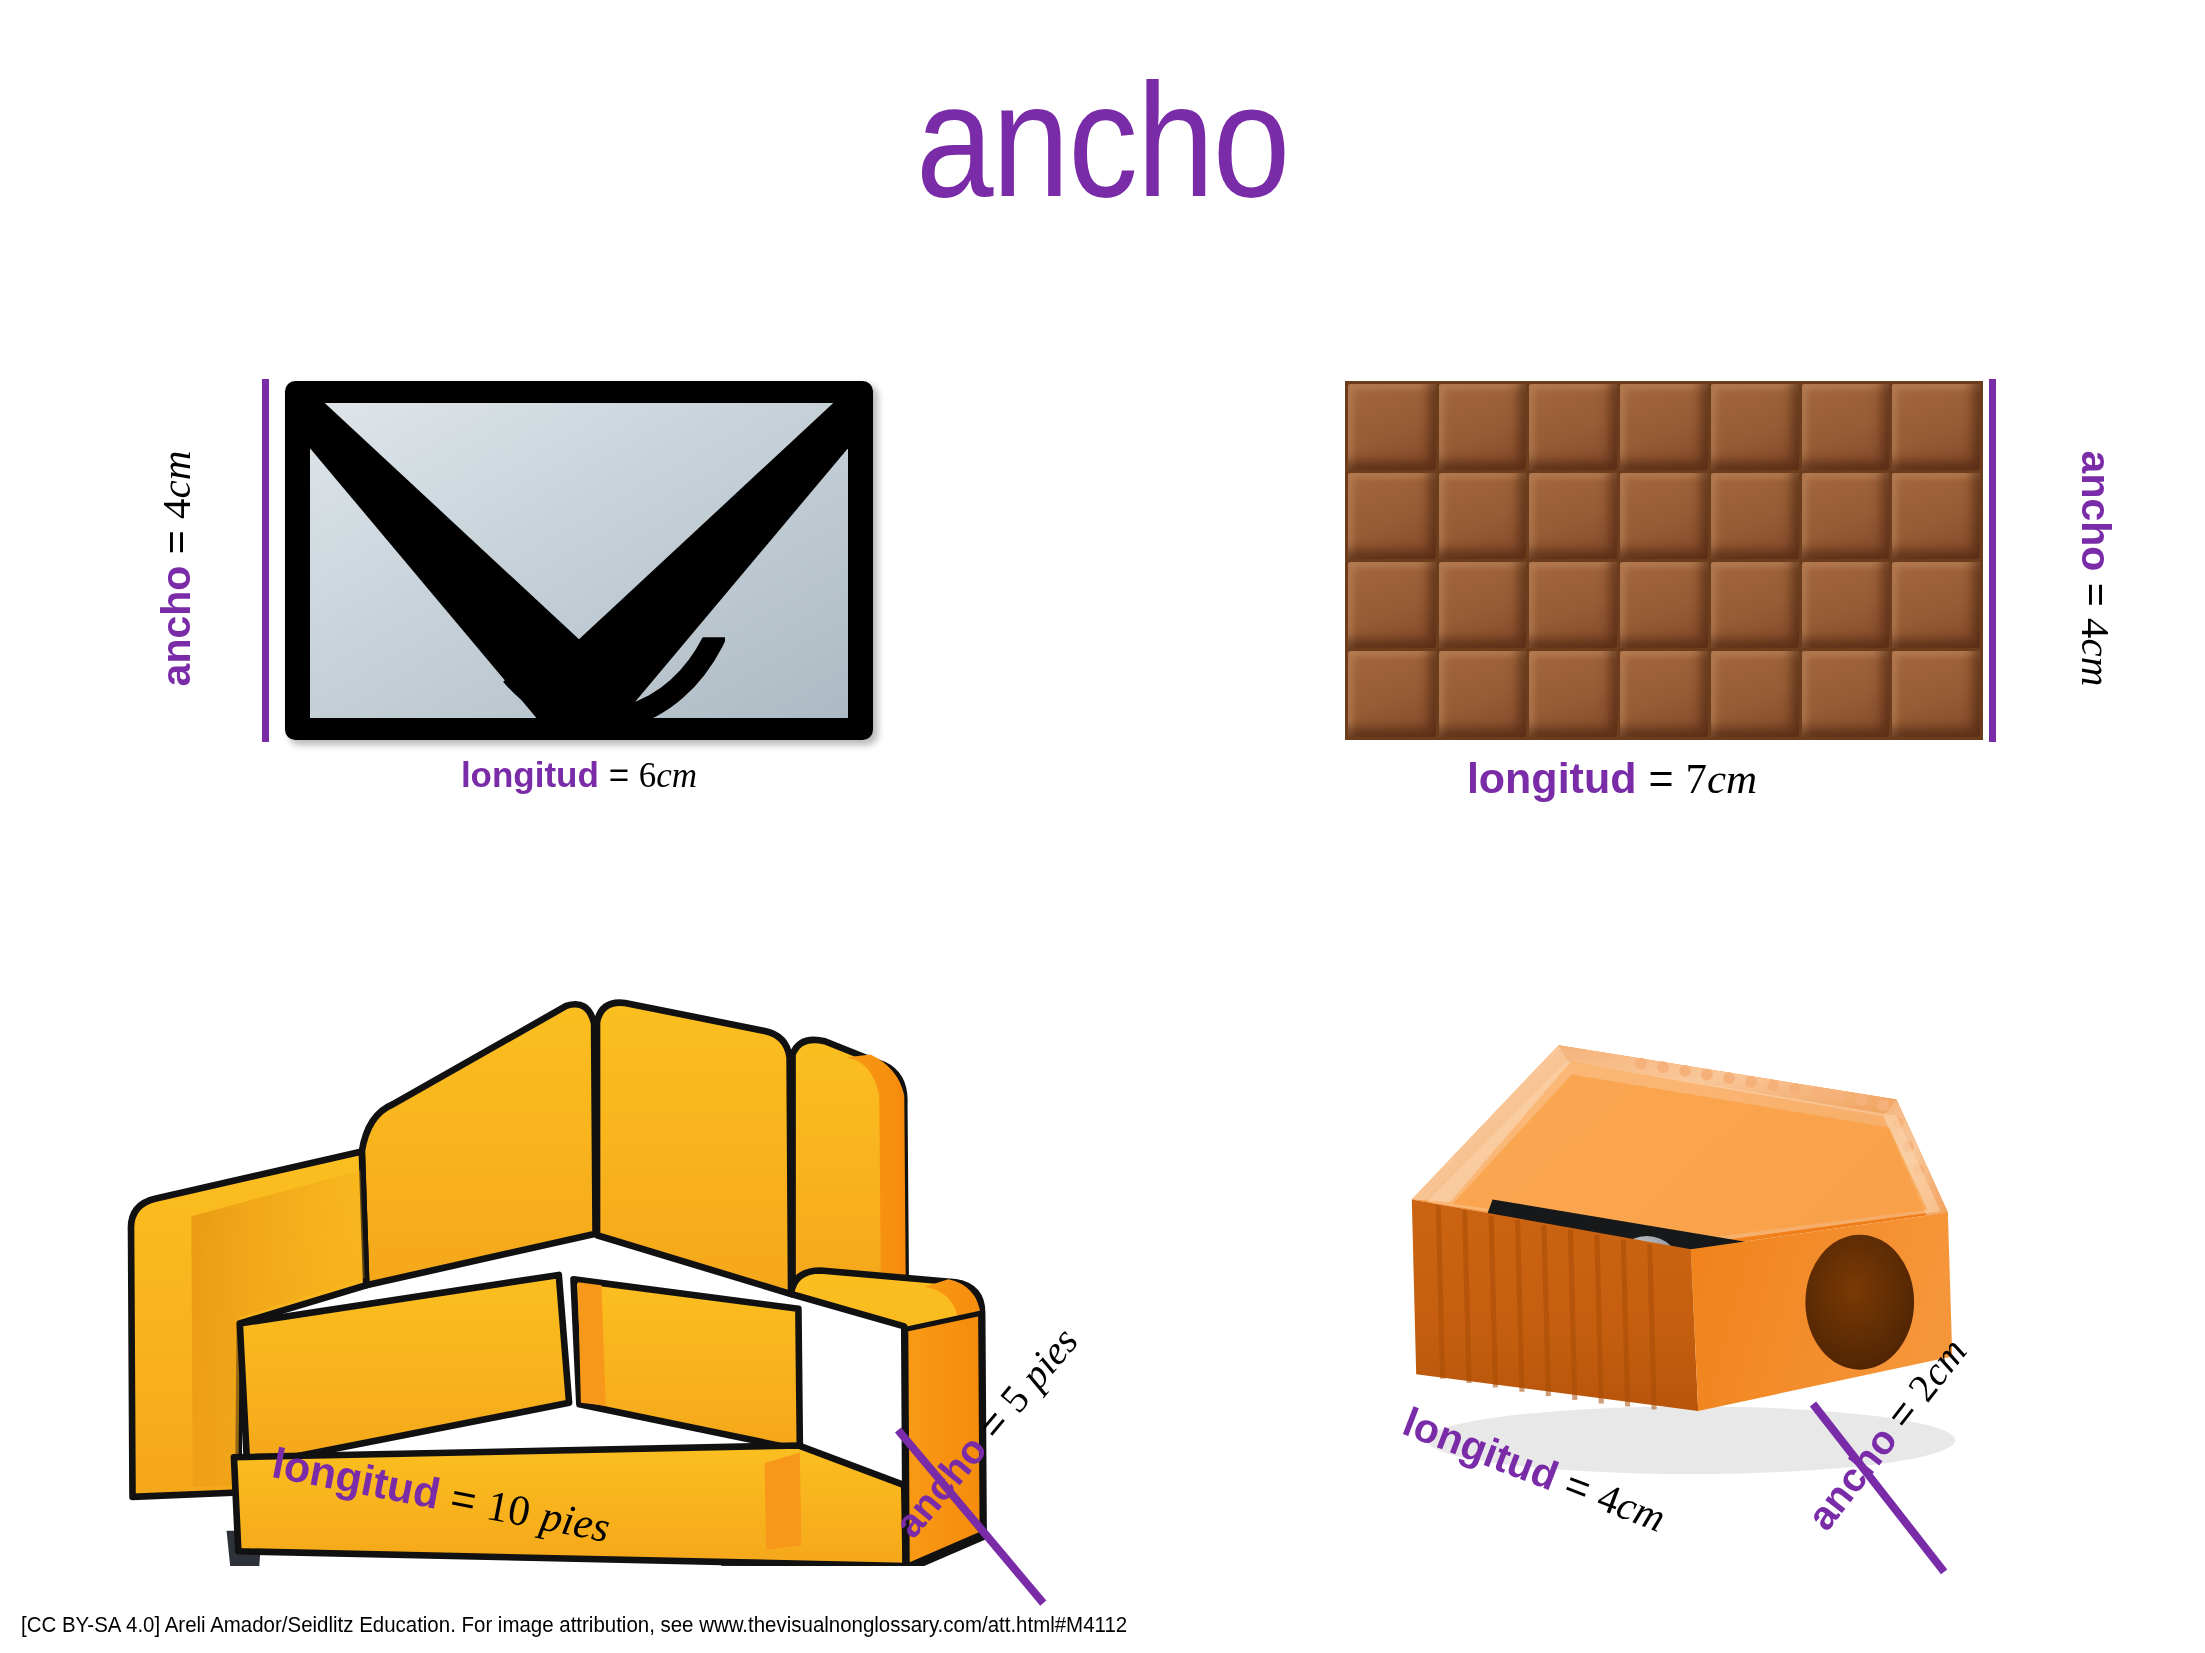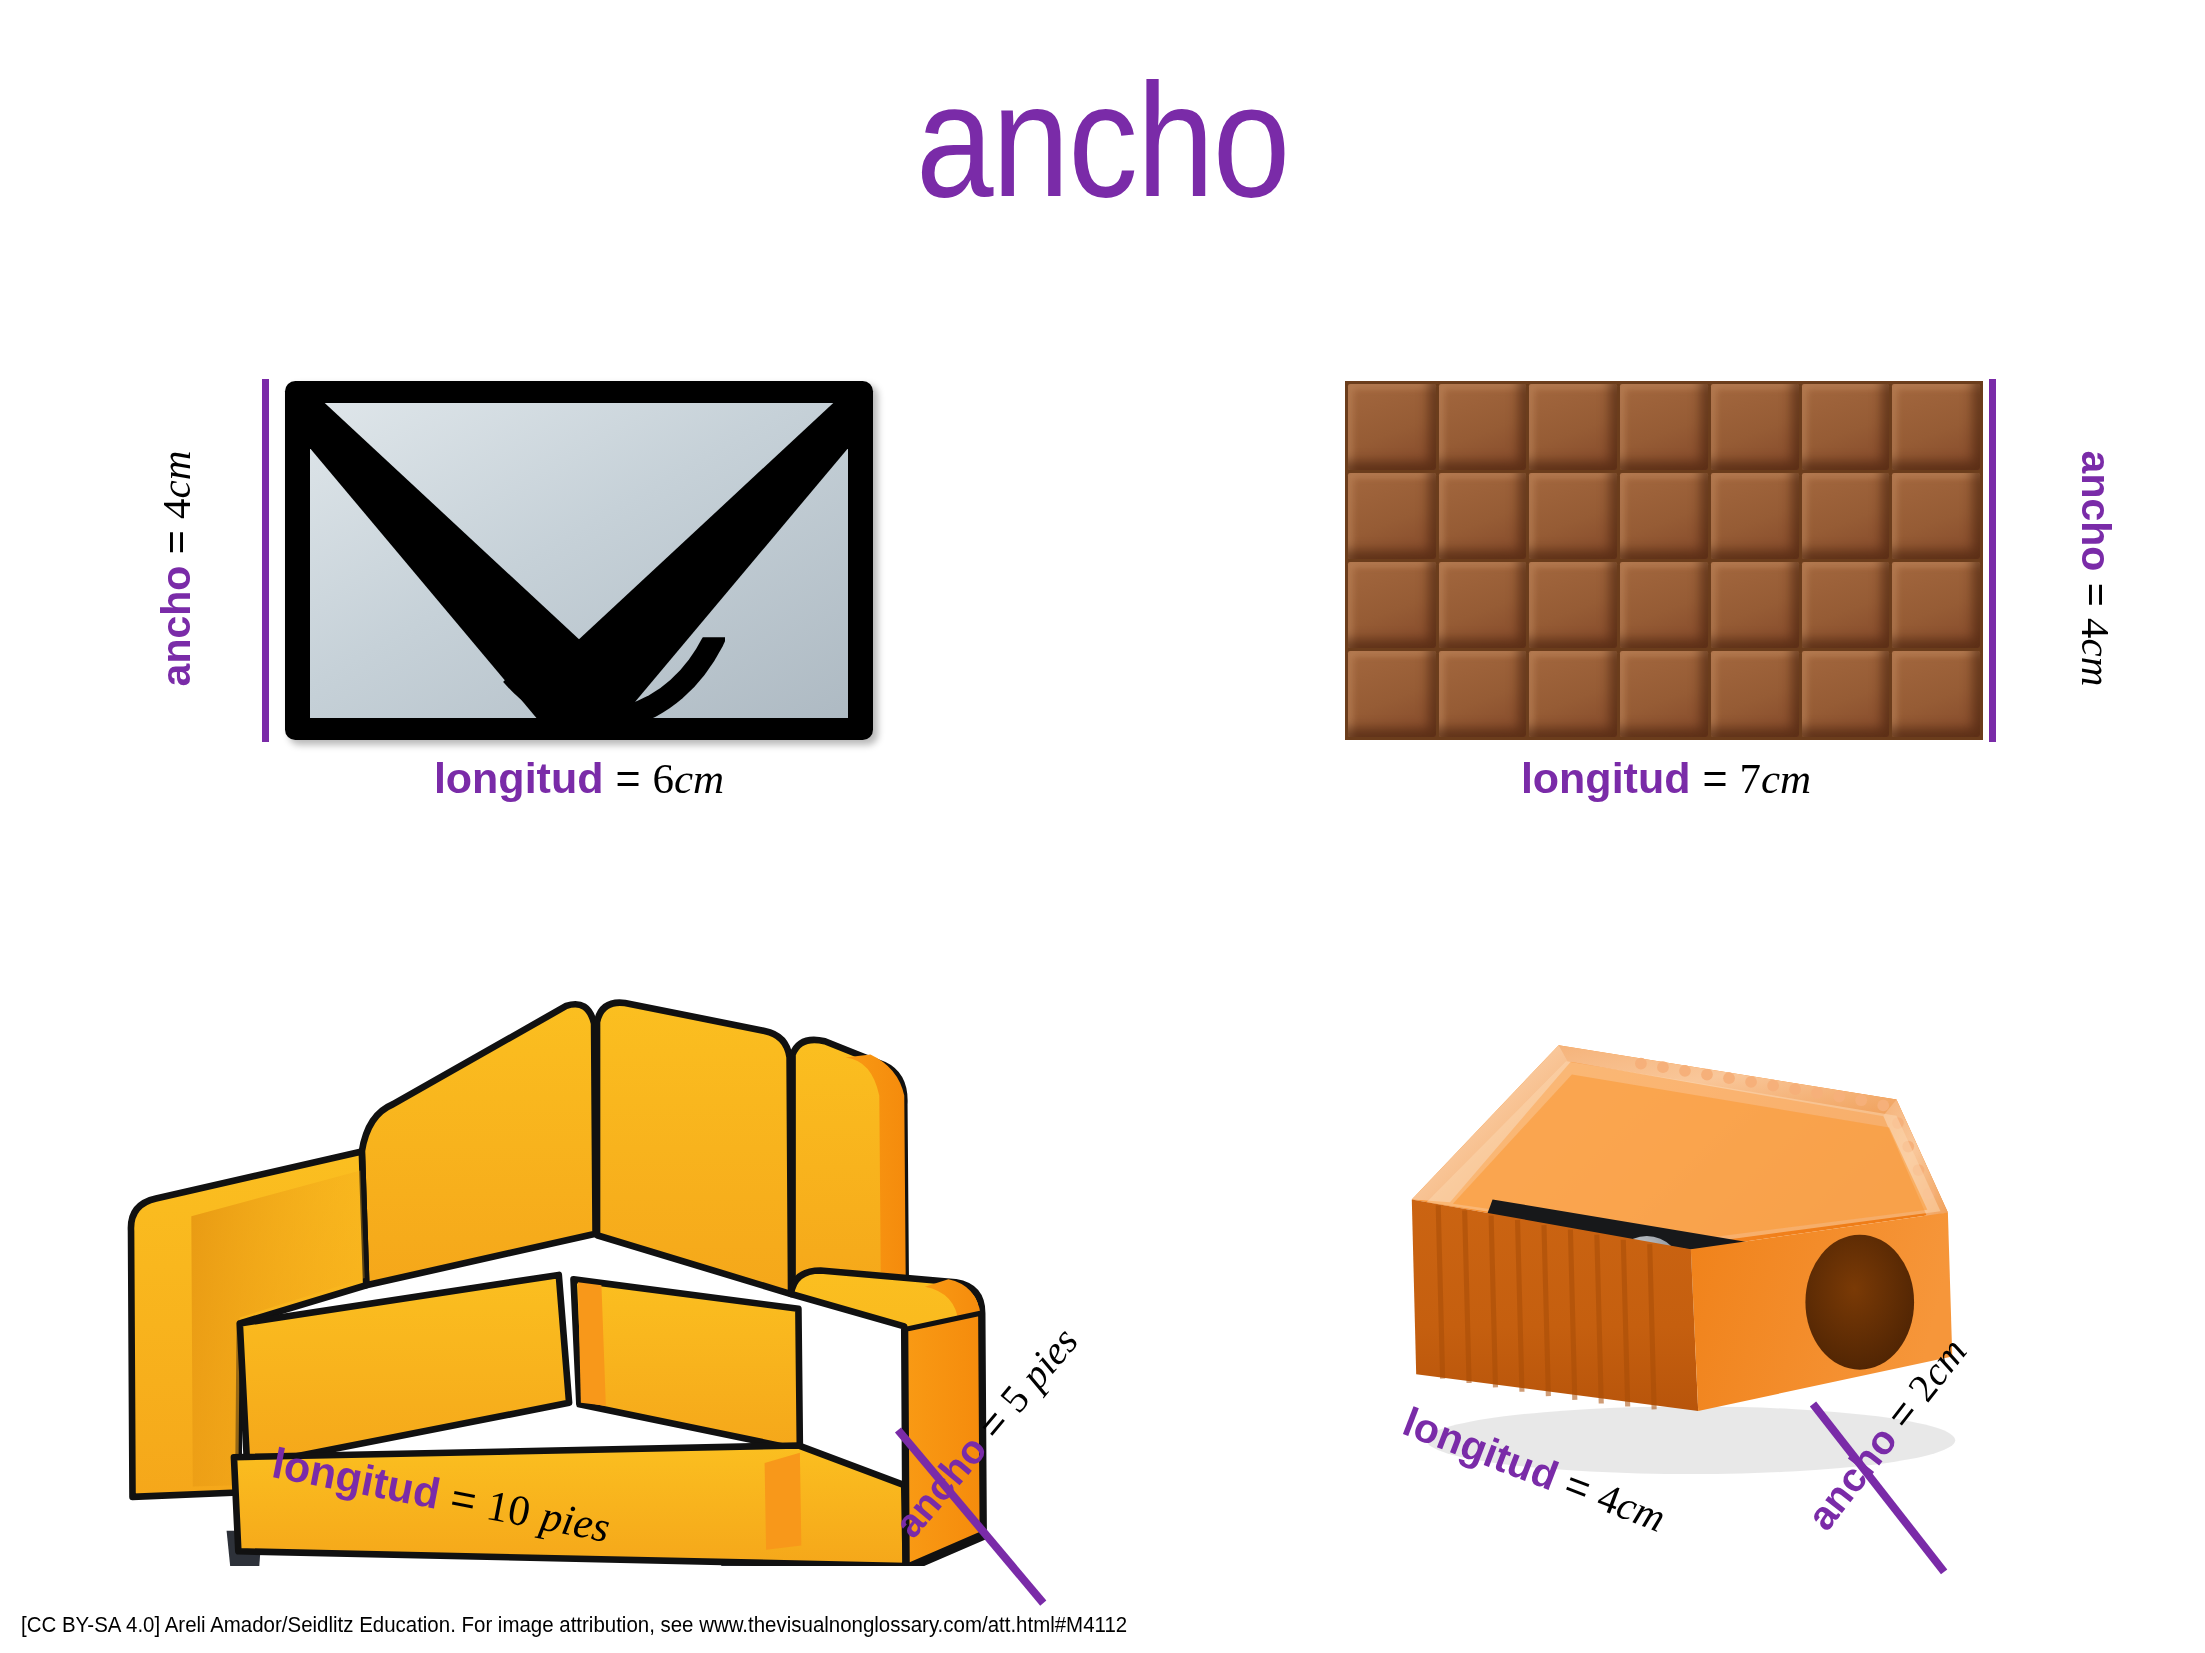--- a/index.html
+++ b/index.html
@@ -117,21 +117,21 @@
 
   <div class="rule" style="left:262px;top:379px;width:7.4px;height:363px;"></div>
 
   <div class="lbl" style="left:-14.7px;top:548px;width:382px;text-align:center;font-size:41px;
               transform:rotate(-90deg);transform-origin:center center;">
     <span class="term">ancho</span>
     <span class="eq">=</span>
     <span class="val">4</span><span class="unit">cm</span>
   </div>
 
-  <div class="lbl" style="left:285px;top:757px;width:588px;text-align:center;font-size:43px;">
+  <div class="lbl" style="left:285px;top:757px;width:588px;text-align:center;font-size:35px;">
     <span class="term">longitud</span>
     <span class="eq">=</span>
     <span class="val">6</span><span class="unit">cm</span>
   </div>
 
   <div id="chocolate">
     <div class="sq"></div>
       <div class="sq"></div>
       <div class="sq"></div>
       <div class="sq"></div>
@@ -163,21 +163,21 @@
 
   <div class="rule" style="left:1989px;top:379px;width:7.4px;height:363px;"></div>
 
   <div class="lbl" style="left:1904px;top:548px;width:382px;text-align:center;font-size:41px;
               transform:rotate(90deg);transform-origin:center center;">
     <span class="term">ancho</span>
     <span class="eq">=</span>
     <span class="val">4</span><span class="unit">cm</span>
   </div>
 
-  <div class="lbl" style="left:1347px;top:757px;width:638px;text-align:center;font-size:43px;">
+  <div class="lbl" style="left:1293px;top:757px;width:638px;text-align:center;font-size:43px;">
     <span class="term">longitud</span>
     <span class="eq">=</span>
     <span class="val">7</span><span class="unit">cm</span>
   </div>
 
   <div id="sofa">
     <svg viewBox="0 0 1280 800" width="941" height="588">
       <defs>
         <linearGradient id="sofaMain" x1="0" y1="0" x2="0" y2="1">
           <stop offset="0%" stop-color="#fbbf20"></stop>

